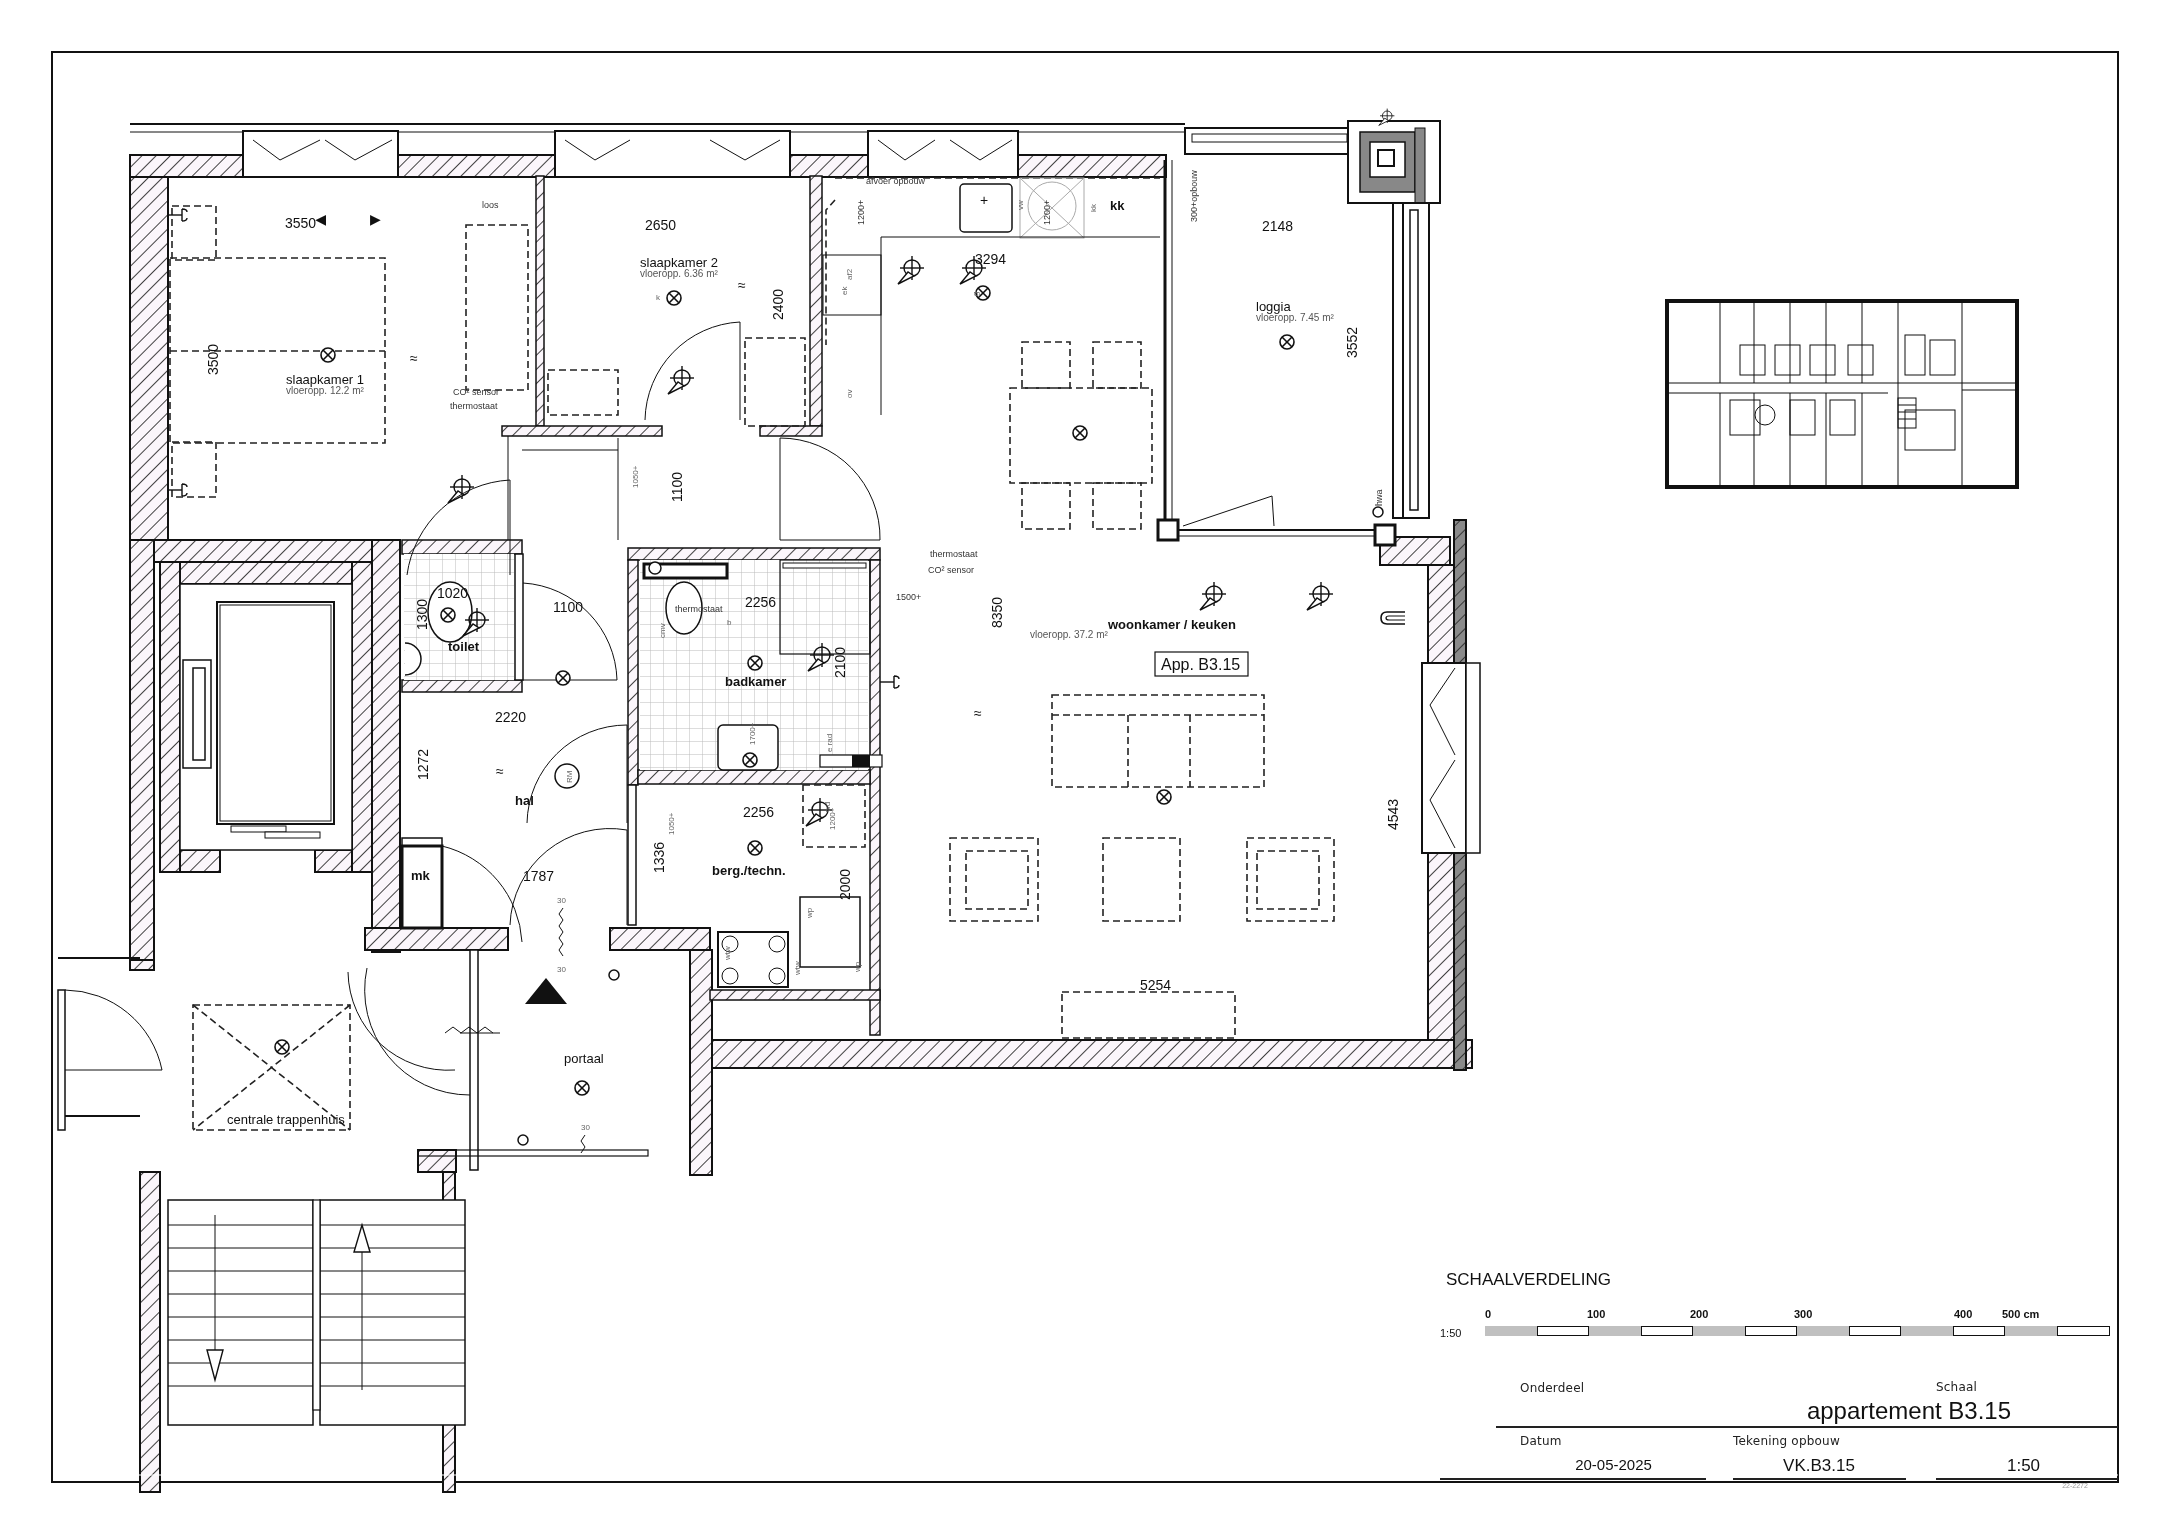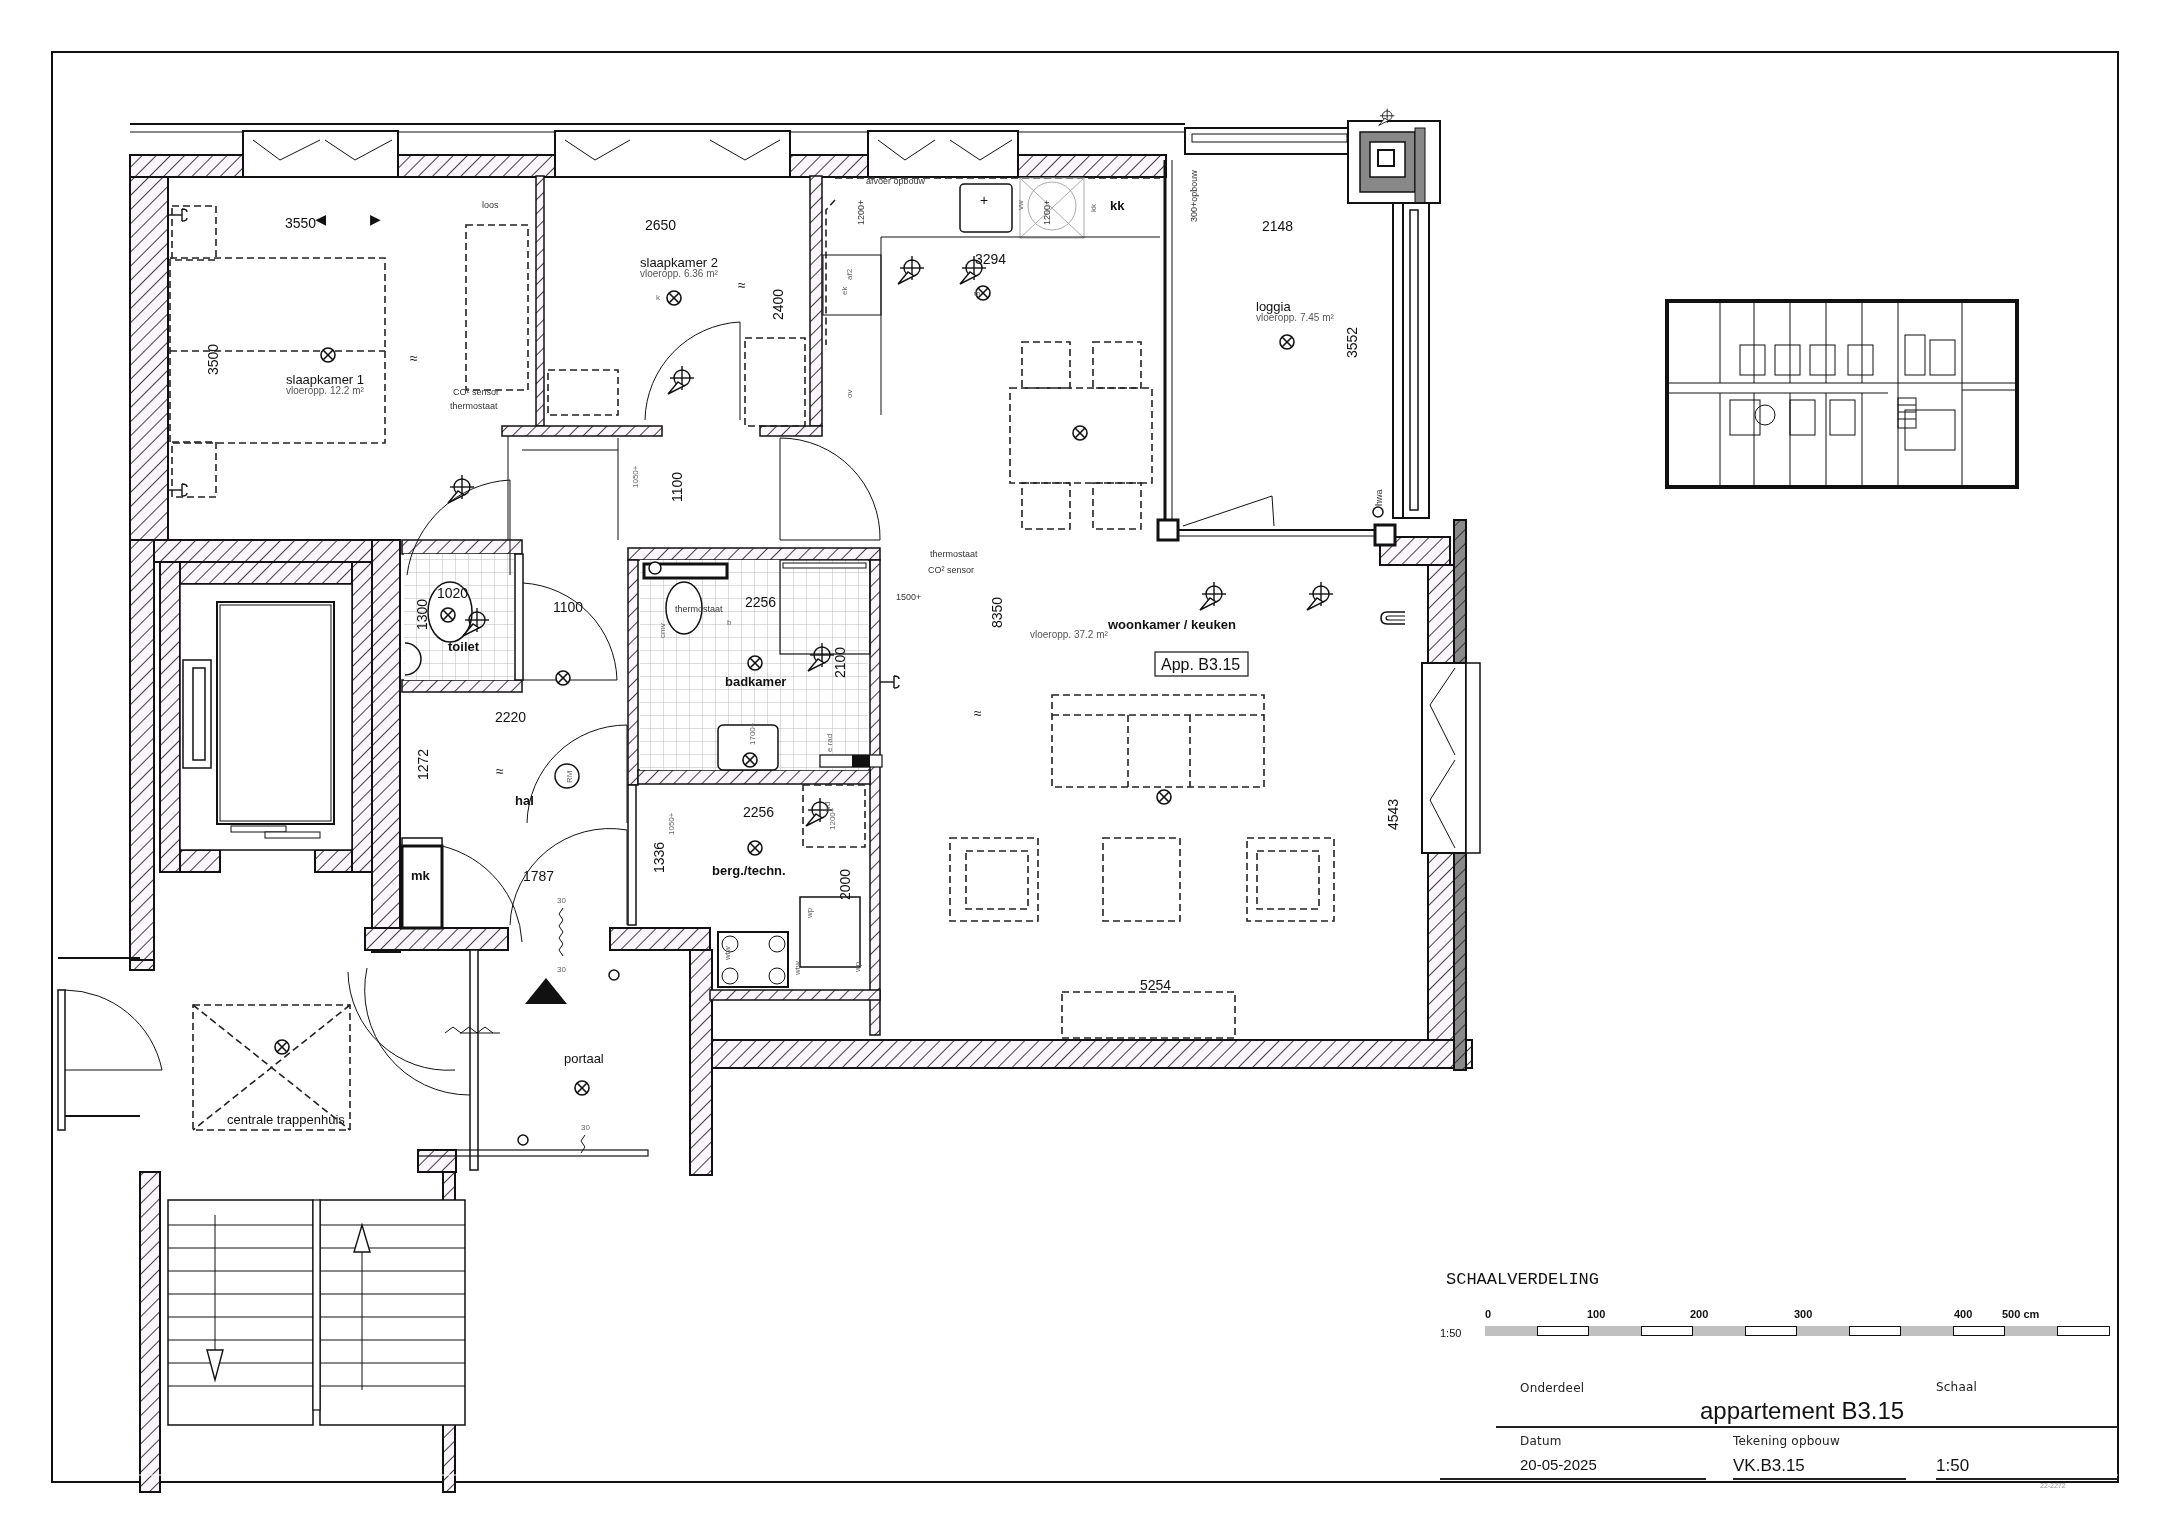--- a/index.html
+++ b/index.html
@@ -11,23 +11,23 @@
     .dim { font-size: 14px; fill: #111; }
     .small { font-size: 9px; fill: #333; }
     .tiny { font-size: 8px; fill: #666; }
     .wall { fill: url(#hatch); stroke: #111; stroke-width: 2; }
     .wall-dark { fill: url(#hatchDark); stroke: #111; stroke-width: 2; }
     .line { stroke: #111; stroke-width: 2; fill: none; }
     .thin { stroke: #111; stroke-width: 1; fill: none; }
     .dash { stroke: #222; stroke-width: 1.6; fill: none; stroke-dasharray: 7 4; }
     .tile { fill: url(#tiles); stroke: none; }
     .title-block-label { position: absolute; font-family: "DejaVu Sans", sans-serif; font-size: 12px; color: #222; letter-spacing: 0.2px; }
-    .title-block-value { position: absolute; font-family: "Liberation Sans", sans-serif; color: #111; text-align: left; }
+    .title-block-value { position: absolute; font-family: "Liberation Sans", sans-serif; color: #111; text-align: center; }
     .tb-line { position: absolute; height: 2px; background: #222; }
-    #scale-title { position: absolute; left: 1446px; top: 1270px; font-size: 17px; font-family: Liberation Mono, monospace; }
+    #scale-title { position: absolute; left: 1446px; top: 1270px; font-size: 17px; font-family: Liberation Sans, sans-serif; }
     #scale-ratio { position: absolute; left: 1440px; top: 1327px; font-size: 11px; }
     .scale-tick { position: absolute; top: 1308px; font-size: 11px; font-weight: bold; }
     .scale-seg { position: absolute; top: 1326px; height: 10px; box-sizing: border-box; }
     .scale-seg.fill { background: #c0c0c0; }
     .scale-seg.empty { background: #fff; border: 1.5px solid #111; }
   </style>
 </head>
 <body>
 
 <div id="sheet">

